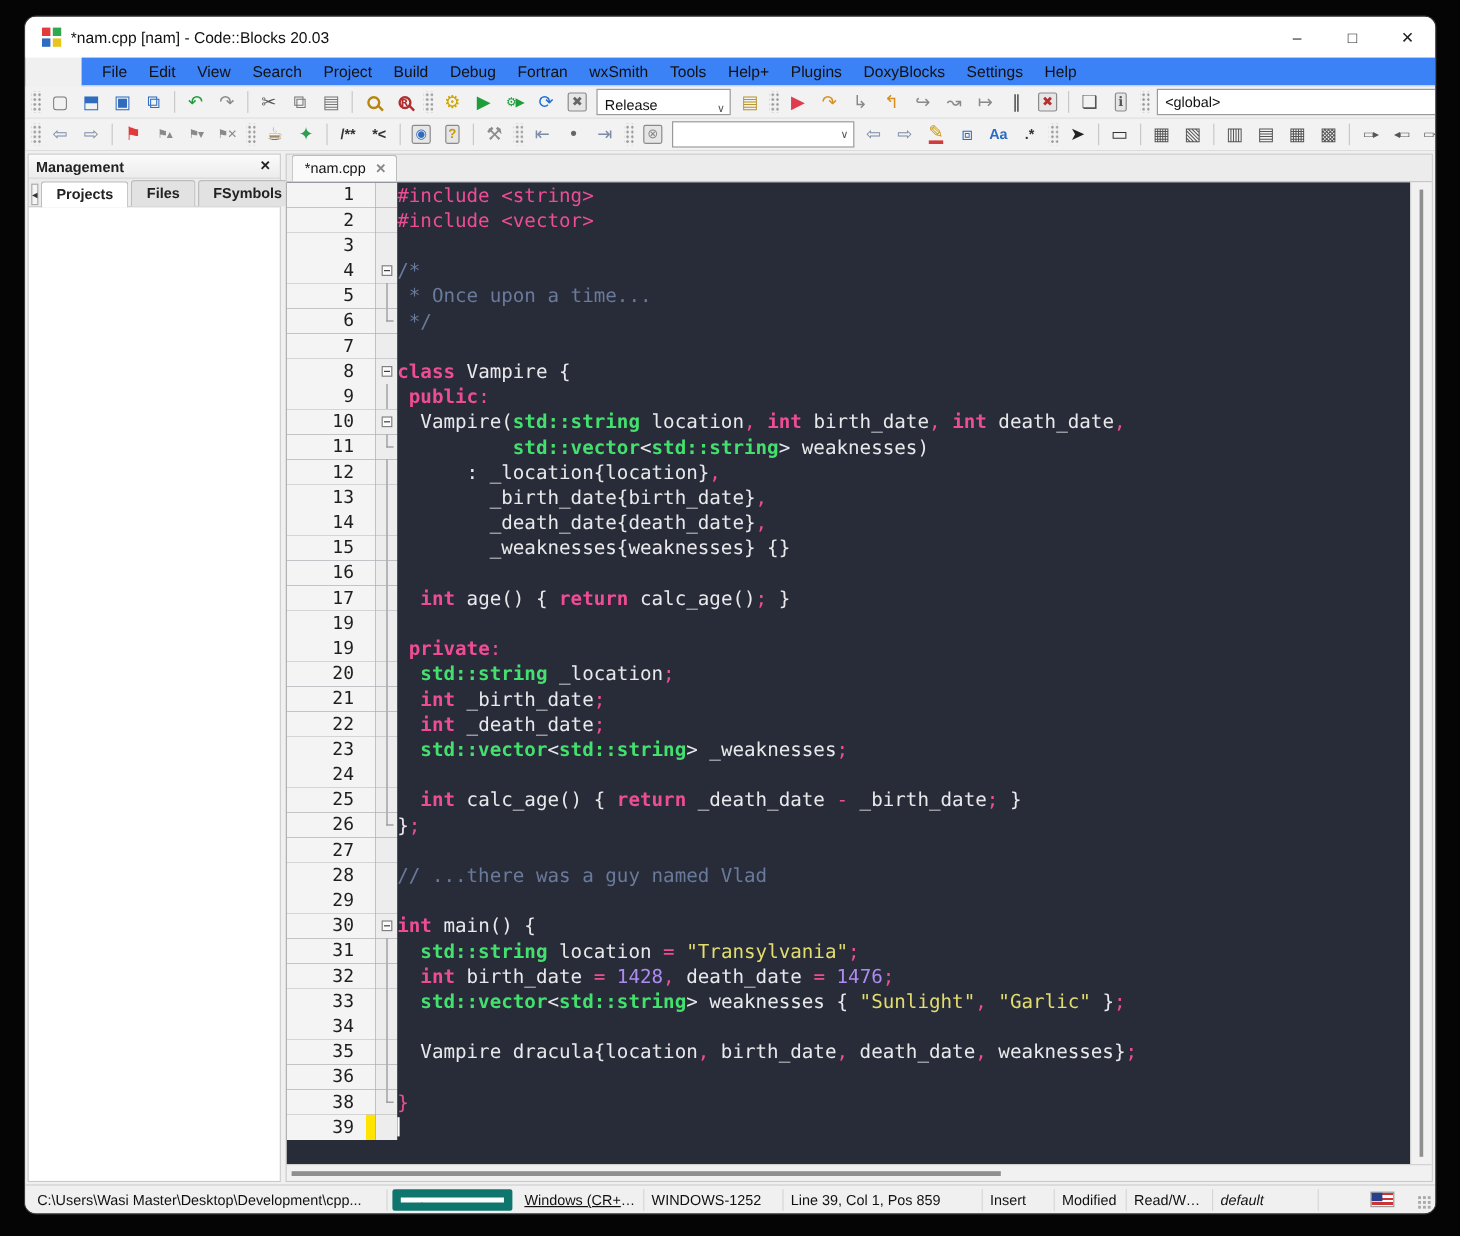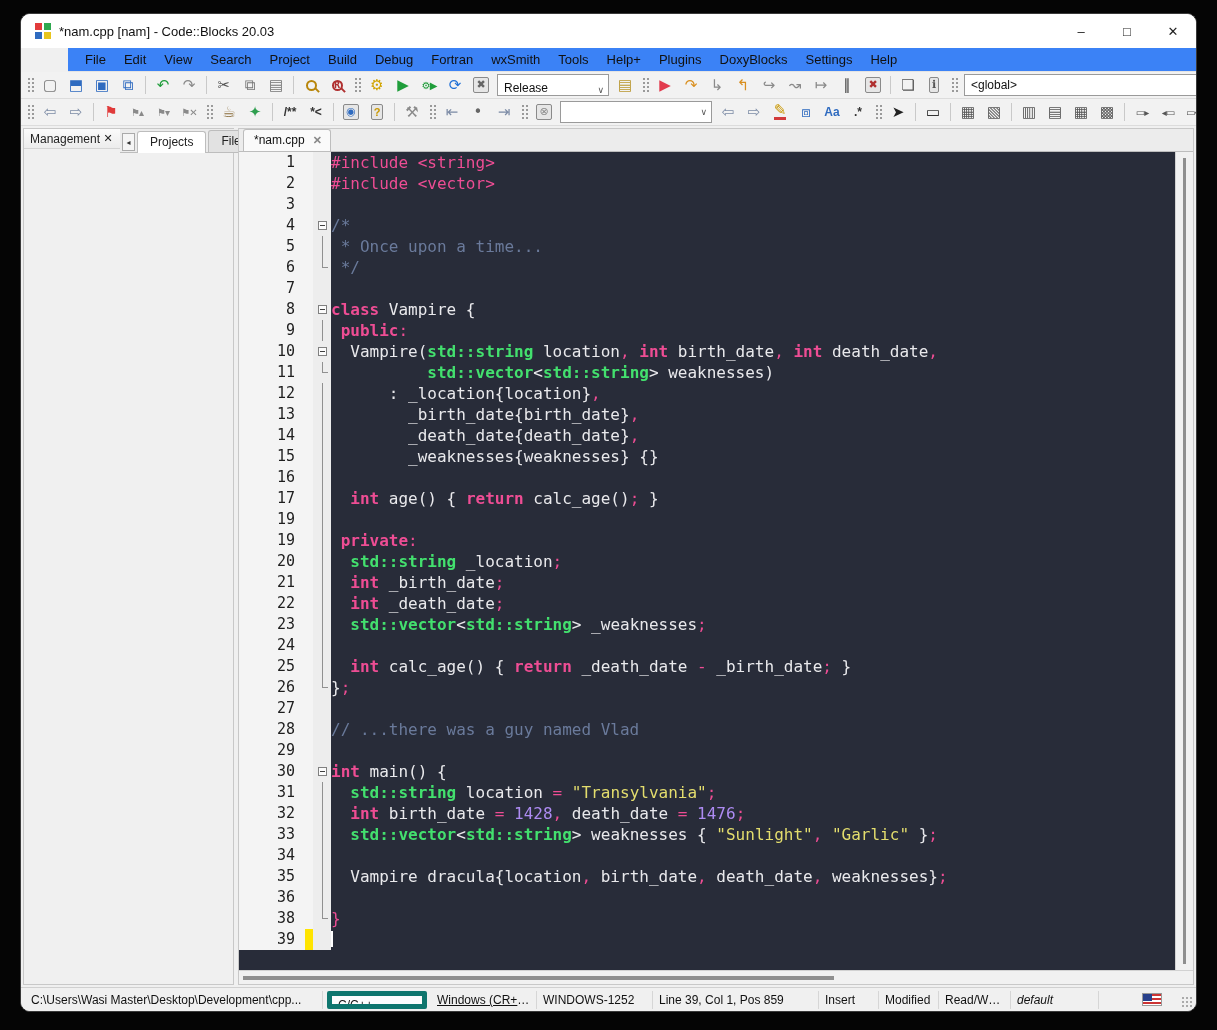--- a/index.html
+++ b/index.html
@@ -31,21 +31,21 @@
   .mag{position:relative;width:11px;height:11px;border:2px solid currentColor;border-radius:50%;display:inline-block;}
   .mag::after{content:"";position:absolute;width:6px;height:2px;background:currentColor;transform:rotate(45deg);right:-5px;bottom:-2px;}
   .mag .sub{position:absolute;left:0px;top:-1px;font-size:8px;font-weight:bold;line-height:9px;width:7px;text-align:center;}
   .tsel{height:22px;border:1px solid #9a9a9a;background:#fff;display:inline-flex;align-items:center;font-size:12px;color:#111;padding:0 4px 0 6px;margin:0 3px;flex:0 0 auto;}
   .tsel .val{flex:1;overflow:hidden;}
   .tsel .arr,.tinp .arr{color:#555;font-size:9px;margin-left:4px;}
   .tinp{height:22px;border:1px solid #9a9a9a;background:#fff;display:inline-flex;align-items:center;margin:0 3px;padding:0 4px;flex:0 0 auto;}
   .tinp input{border:none;outline:none;flex:1;font-size:12px;min-width:10px;background:transparent;}
   
   .main{flex:1;display:flex;min-height:0;background:#f0f0f0;}
-  .mgmt{width:211px;flex:0 0 auto;display:flex;flex-direction:row;border:1px solid #c8c8c8;margin:2px 0 2px 2px;background:#f0f0f0;}
+  .mgmt{width:211px;flex:0 0 auto;display:flex;flex-direction:column;border:1px solid #c8c8c8;margin:2px 0 2px 2px;background:#f0f0f0;font-weight:bold;}
   .mgmt-header{height:20px;display:flex;align-items:center;padding:0 4px 0 6px;font-size:12px;color:#222;background:linear-gradient(#fbfbfb,#ececec);border-bottom:1px solid #d4d4d4;}
   .mgmt-close{margin-left:auto;font-size:11px;color:#222;width:16px;text-align:center;}
   .mgmt-tabs{height:24px;display:flex;align-items:flex-end;background:#ececec;padding:2px 2px 0 2px;border-bottom:1px solid #bdbdbd;}
   .tab-scroll{width:13px;height:18px;border:1px solid #aaa;background:#f5f5f5;font-size:8px;display:flex;align-items:center;justify-content:center;color:#333;margin-bottom:1px;}
   .mgmt-tab{font-size:12px;color:#222;padding:3px 12px;border:1px solid #bdbdbd;border-bottom:none;background:#e2e2e2;margin-left:2px;border-radius:3px 3px 0 0;}
   .mgmt-tab.active{background:#ffffff;position:relative;top:1px;padding-bottom:4px;}
   .mgmt-body{flex:1;background:#ffffff;border-top:1px solid #fff;}
   
   .editor-wrap{flex:1;display:flex;flex-direction:column;min-width:0;margin:2px 2px 2px 4px;border:1px solid #c8c8c8;background:#f0f0f0;}
   .ed-tabbar{height:23px;background:#ececec;display:flex;align-items:flex-end;padding:2px 0 0 4px;border-bottom:1px solid #bdbdbd;flex:0 0 auto;}
@@ -66,21 +66,21 @@
   .sd{color:#ee4d94;} .sk{color:#ee4d94;font-weight:bold;} .so{color:#ee4d94;}
   .st{color:#43e06e;font-weight:bold;} .ss{color:#e3dd6d;} .sn{color:#ad8bf2;} .sc{color:#6a7a9b;}
   .caret{display:inline-block;width:2px;height:16px;background:#ffffff;vertical-align:middle;margin-top:-3px;}
   .vscroll{width:18px;background:#f1f1f1;border-left:1px solid #d2d2d2;position:relative;flex:0 0 auto;}
   .vthumb{position:absolute;left:7px;top:6px;bottom:6px;width:3px;background:#8f8f8f;}
   .hscroll{height:14px;background:#f1f1f1;border-top:1px solid #d2d2d2;position:relative;flex:0 0 auto;}
   .hthumb{position:absolute;left:4px;top:5px;height:4px;width:62%;background:#8f8f8f;}
   
   .statusbar{height:24px;background:#f0f0f0;border-top:1px solid #d0d0d0;display:flex;align-items:center;font-size:12px;color:#111;flex:0 0 auto;padding-left:4px;}
   .sfield{padding:0 6px;overflow:hidden;white-space:nowrap;text-overflow:ellipsis;border-right:1px solid #d6d6d6;height:18px;line-height:18px;flex:0 0 auto;}
-  .sfield.box{border:5px solid #0f766e;background:#fdfdfd;margin:0 4px;border-radius:2px;}
+  .sfield.box{border:7px solid #0f766e;background:#fdfdfd;margin:0 4px;border-radius:2px;}
   .spacer{flex:1;}
   .flag{width:20px;height:13px;position:relative;background:repeating-linear-gradient(#c33 0 2px,#fff 2px 4px);border:1px solid #999;margin-right:34px;}
   .flag::after{content:"";position:absolute;left:0;top:0;width:9px;height:7px;background:#27408b;}
   .sizegrip{position:absolute;right:3px;bottom:3px;width:12px;height:12px;background-image:radial-gradient(circle,#aaa 1.2px,transparent 1.4px);background-size:4px 4px;}
 </style>
 </head>
 <body>
 
 <div class="window">
 

